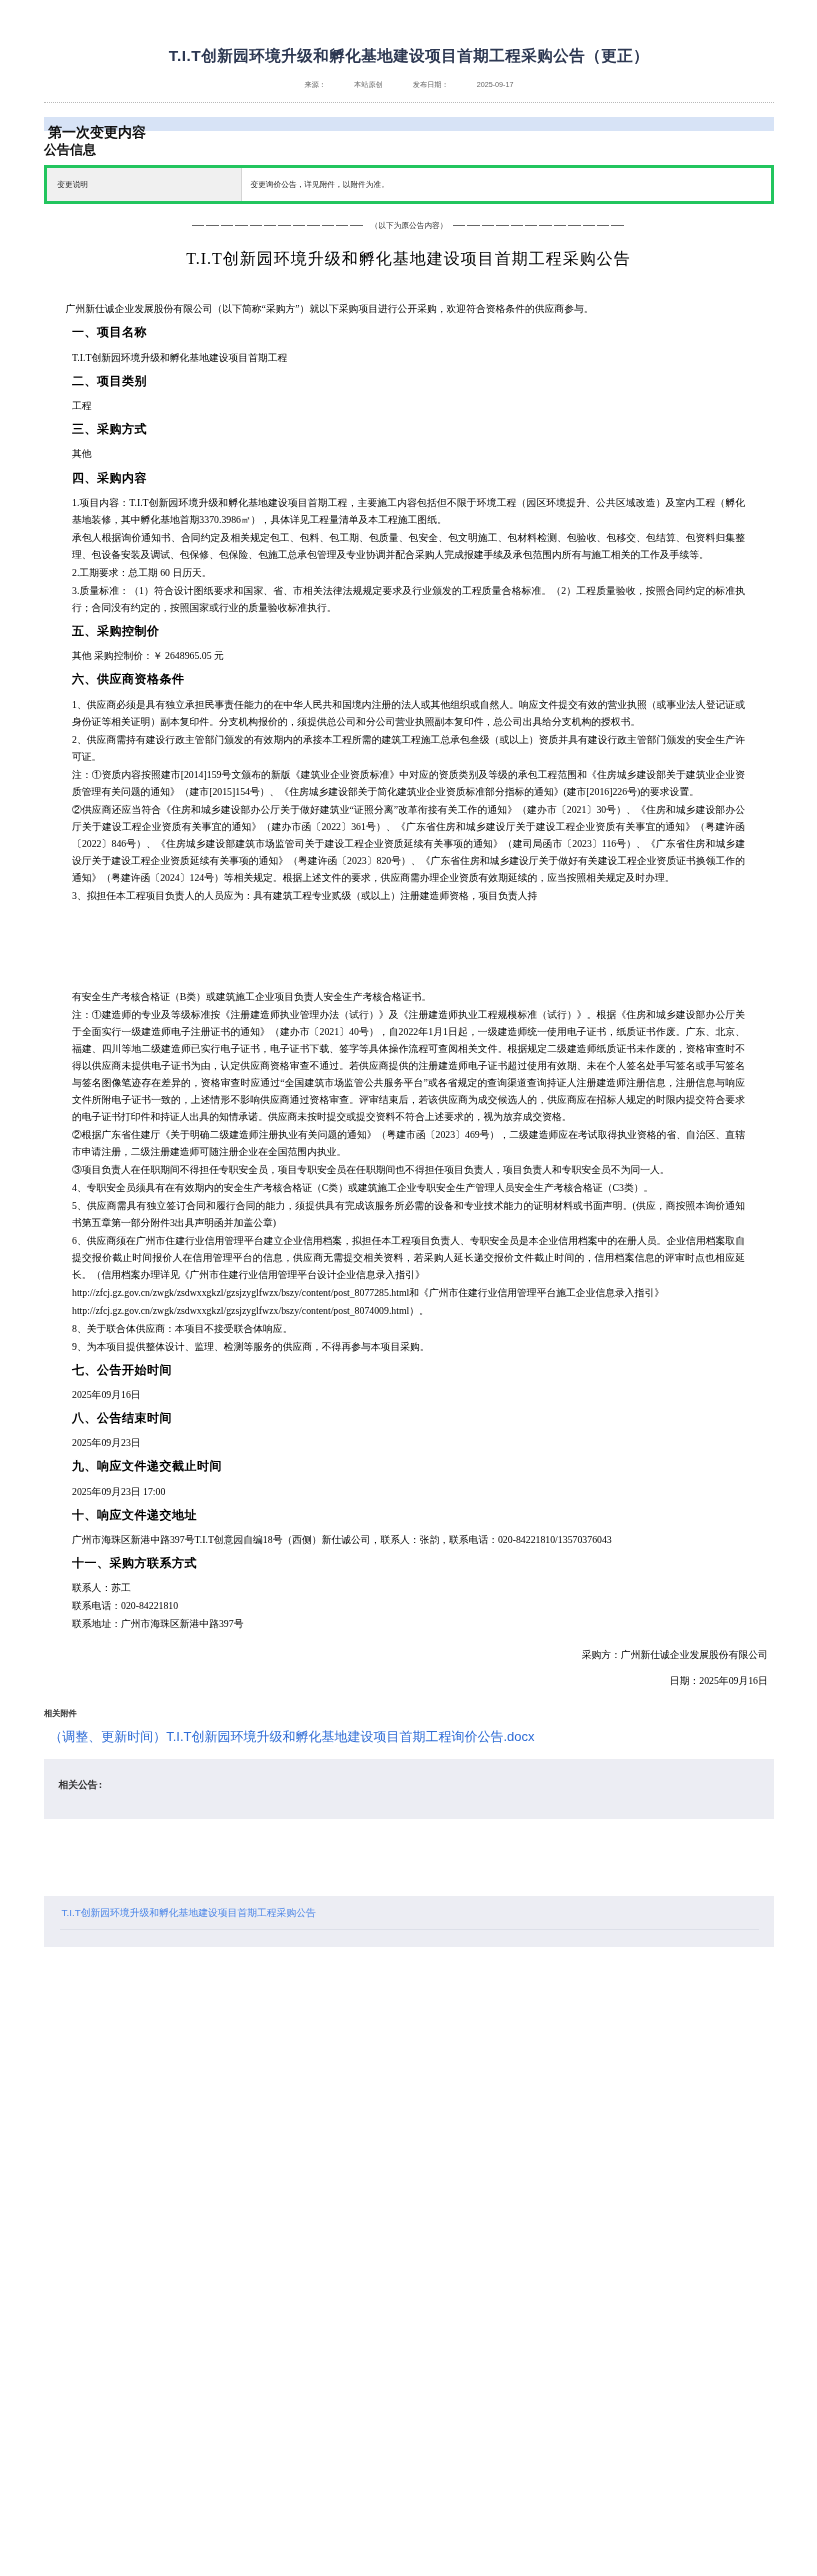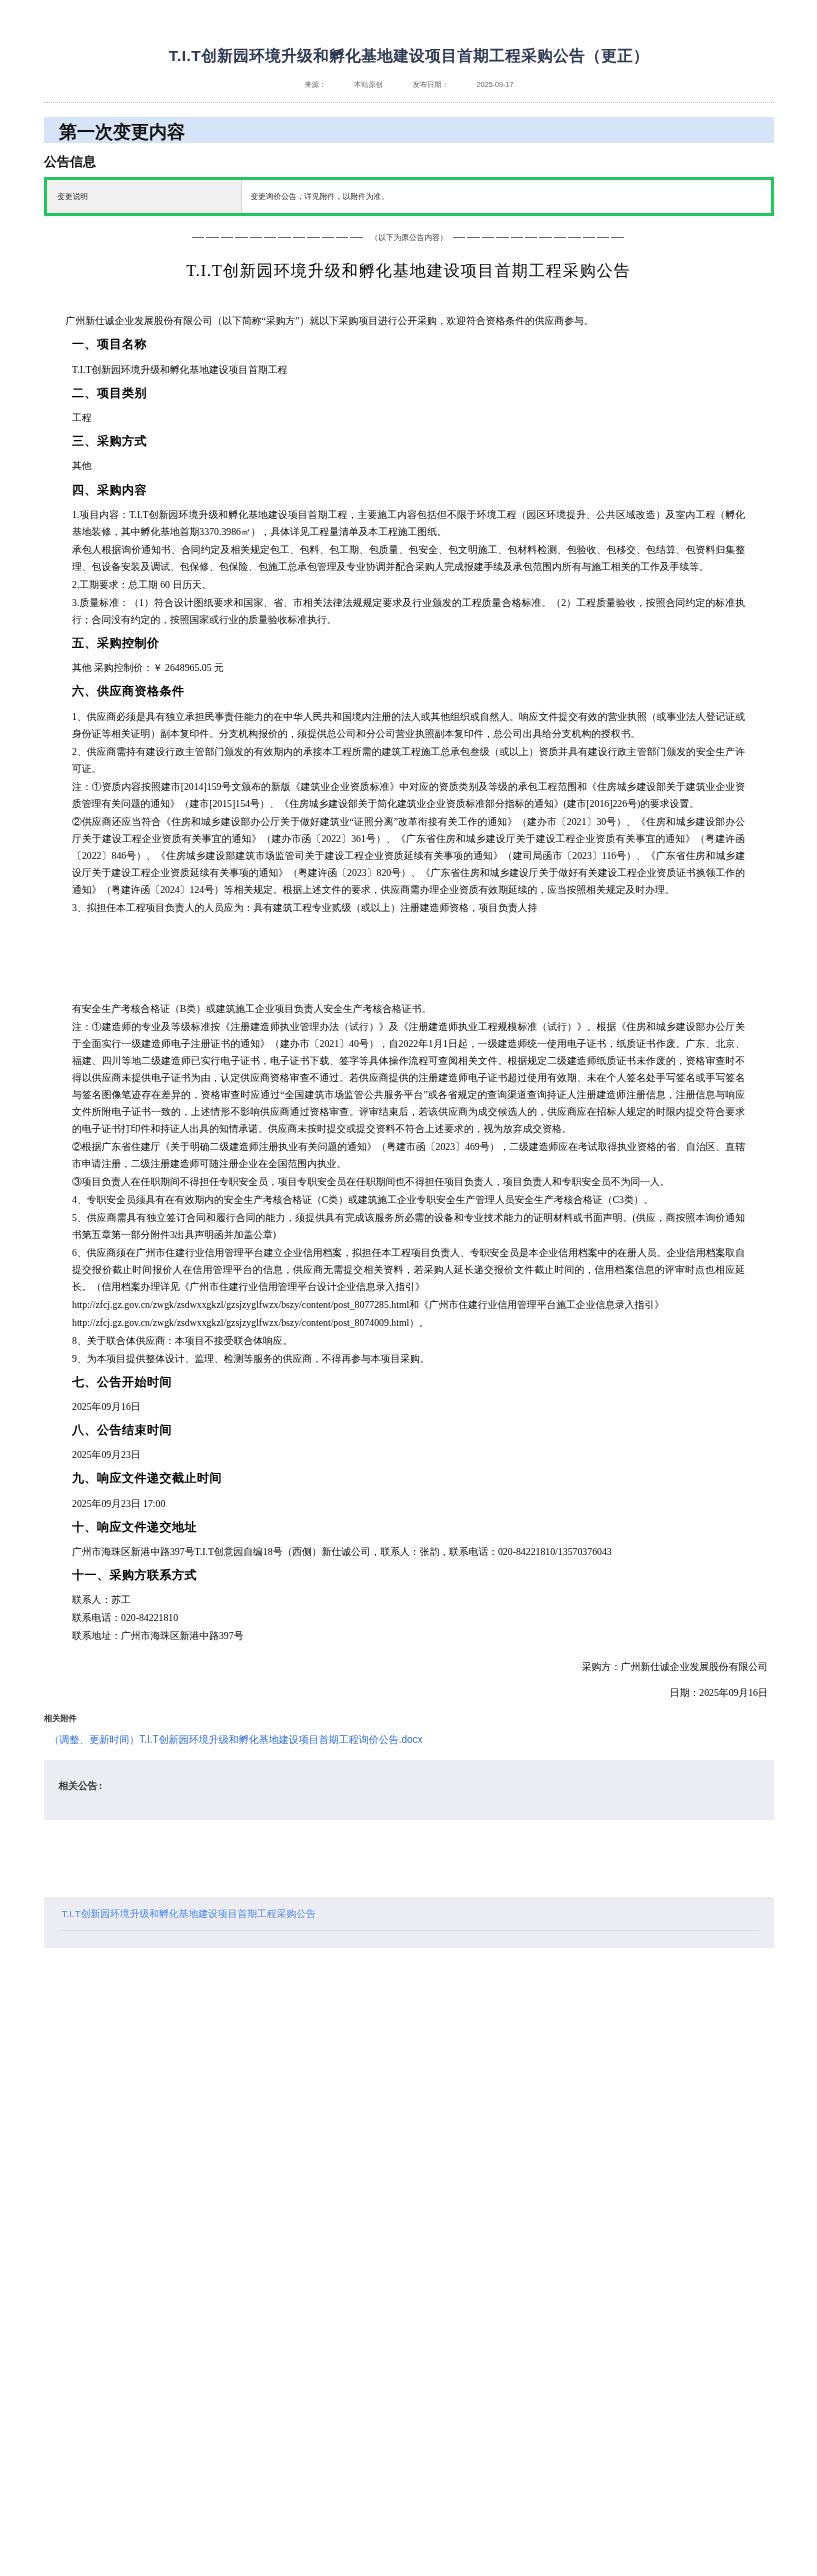--- a/index.html
+++ b/index.html
@@ -7,22 +7,22 @@
   .page{padding:0 44px;box-sizing:border-box;}
 
   
   h1.page-title{margin:0;padding-top:46px;text-align:center;font-size:15.5px;line-height:20.6px;
     color:#2d3852;font-weight:bold;letter-spacing:0.5px;}
   .meta{margin-top:13.4px;text-align:center;font-size:7.2px;color:#666;}
   .meta span{margin:0 14px;}
   .dotted{margin-top:12.4px;border-top:0.5px dotted #b9b9b9;height:0;}
 
   
-  .banner{margin-top:13.4px;height:26px;line-height:30px;background:#d7e3f6;
-    font-size:18px;font-weight:bold;color:#111;padding-left:15px;}
+  .banner{margin-top:13.4px;height:14px;line-height:30px;background:#d7e3f6;
+    font-size:14px;font-weight:bold;color:#111;padding-left:4px;}
   h2.info-heading{margin:10.3px 0 0;font-size:13px;font-weight:bold;color:#111;}
   table.change-table{margin-top:6.2px;width:100%;border-collapse:collapse;border:3px solid #22c55e;
     font-size:7.7px;color:#222;}
   table.change-table td{border:0.5px solid #d4d4d4;height:31px;vertical-align:middle;}
   table.change-table td.label{width:183px;background:#f0f0f0;padding-left:10.3px;}
   table.change-table td.value{padding-left:8.2px;background:#fff;}
 
   
   .orig-divider{margin-top:16.5px;display:flex;align-items:center;justify-content:center;gap:5.2px;
     font-size:7.7px;color:#333;}
@@ -38,24 +38,24 @@
   .doc p.intro{margin:29px -15.5px 0 -26px;text-indent:2em;}
   .doc-section h3{font-family:"Liberation Sans","DejaVu Sans",sans-serif;font-size:12px;
     line-height:17.5px;font-weight:bold;margin:7.2px 0 6.7px;letter-spacing:0.5px;color:#000;}
 
   
   .sig{font-family:"Liberation Serif","DejaVu Serif",serif;font-size:9.8px;line-height:17px;
     text-align:right;padding-right:6.2px;margin-top:13.4px;}
   .sig p{margin:9px 0;}
 
   
-  .attach{margin-top:12px;}
+  .attach{margin-top:19px;}
   .attach-label{font-size:8.2px;font-weight:600;color:#333;}
   ul.attach-list{list-style:none;margin:9.3px 0 0;padding:0 0 0 5.2px;}
-  ul.attach-list a{color:#2e6cd6;font-size:10px;text-decoration:none;}
+  ul.attach-list a{color:#2e6cd6;font-size:13px;text-decoration:none;}
 
   
   .gray-box{background:#ecedf3;}
   .related-label-box{margin-top:13.4px;padding:19.6px 0 27px 14.4px;font-family:Liberation Mono, monospace;}
   .related-label{font-size:9.8px;font-weight:bold;color:#333;}
   .related-list-box{margin-top:77px;padding:11.3px 15.5px 17.5px;}
   ul.related-list{list-style:none;margin:0;padding:0;}
   ul.related-list li{padding:0 2.1px 8.2px;border-bottom:0.5px solid #dde0e9;}
   ul.related-list a{color:#4c86e8;font-size:9.8px;text-decoration:none;}
 

